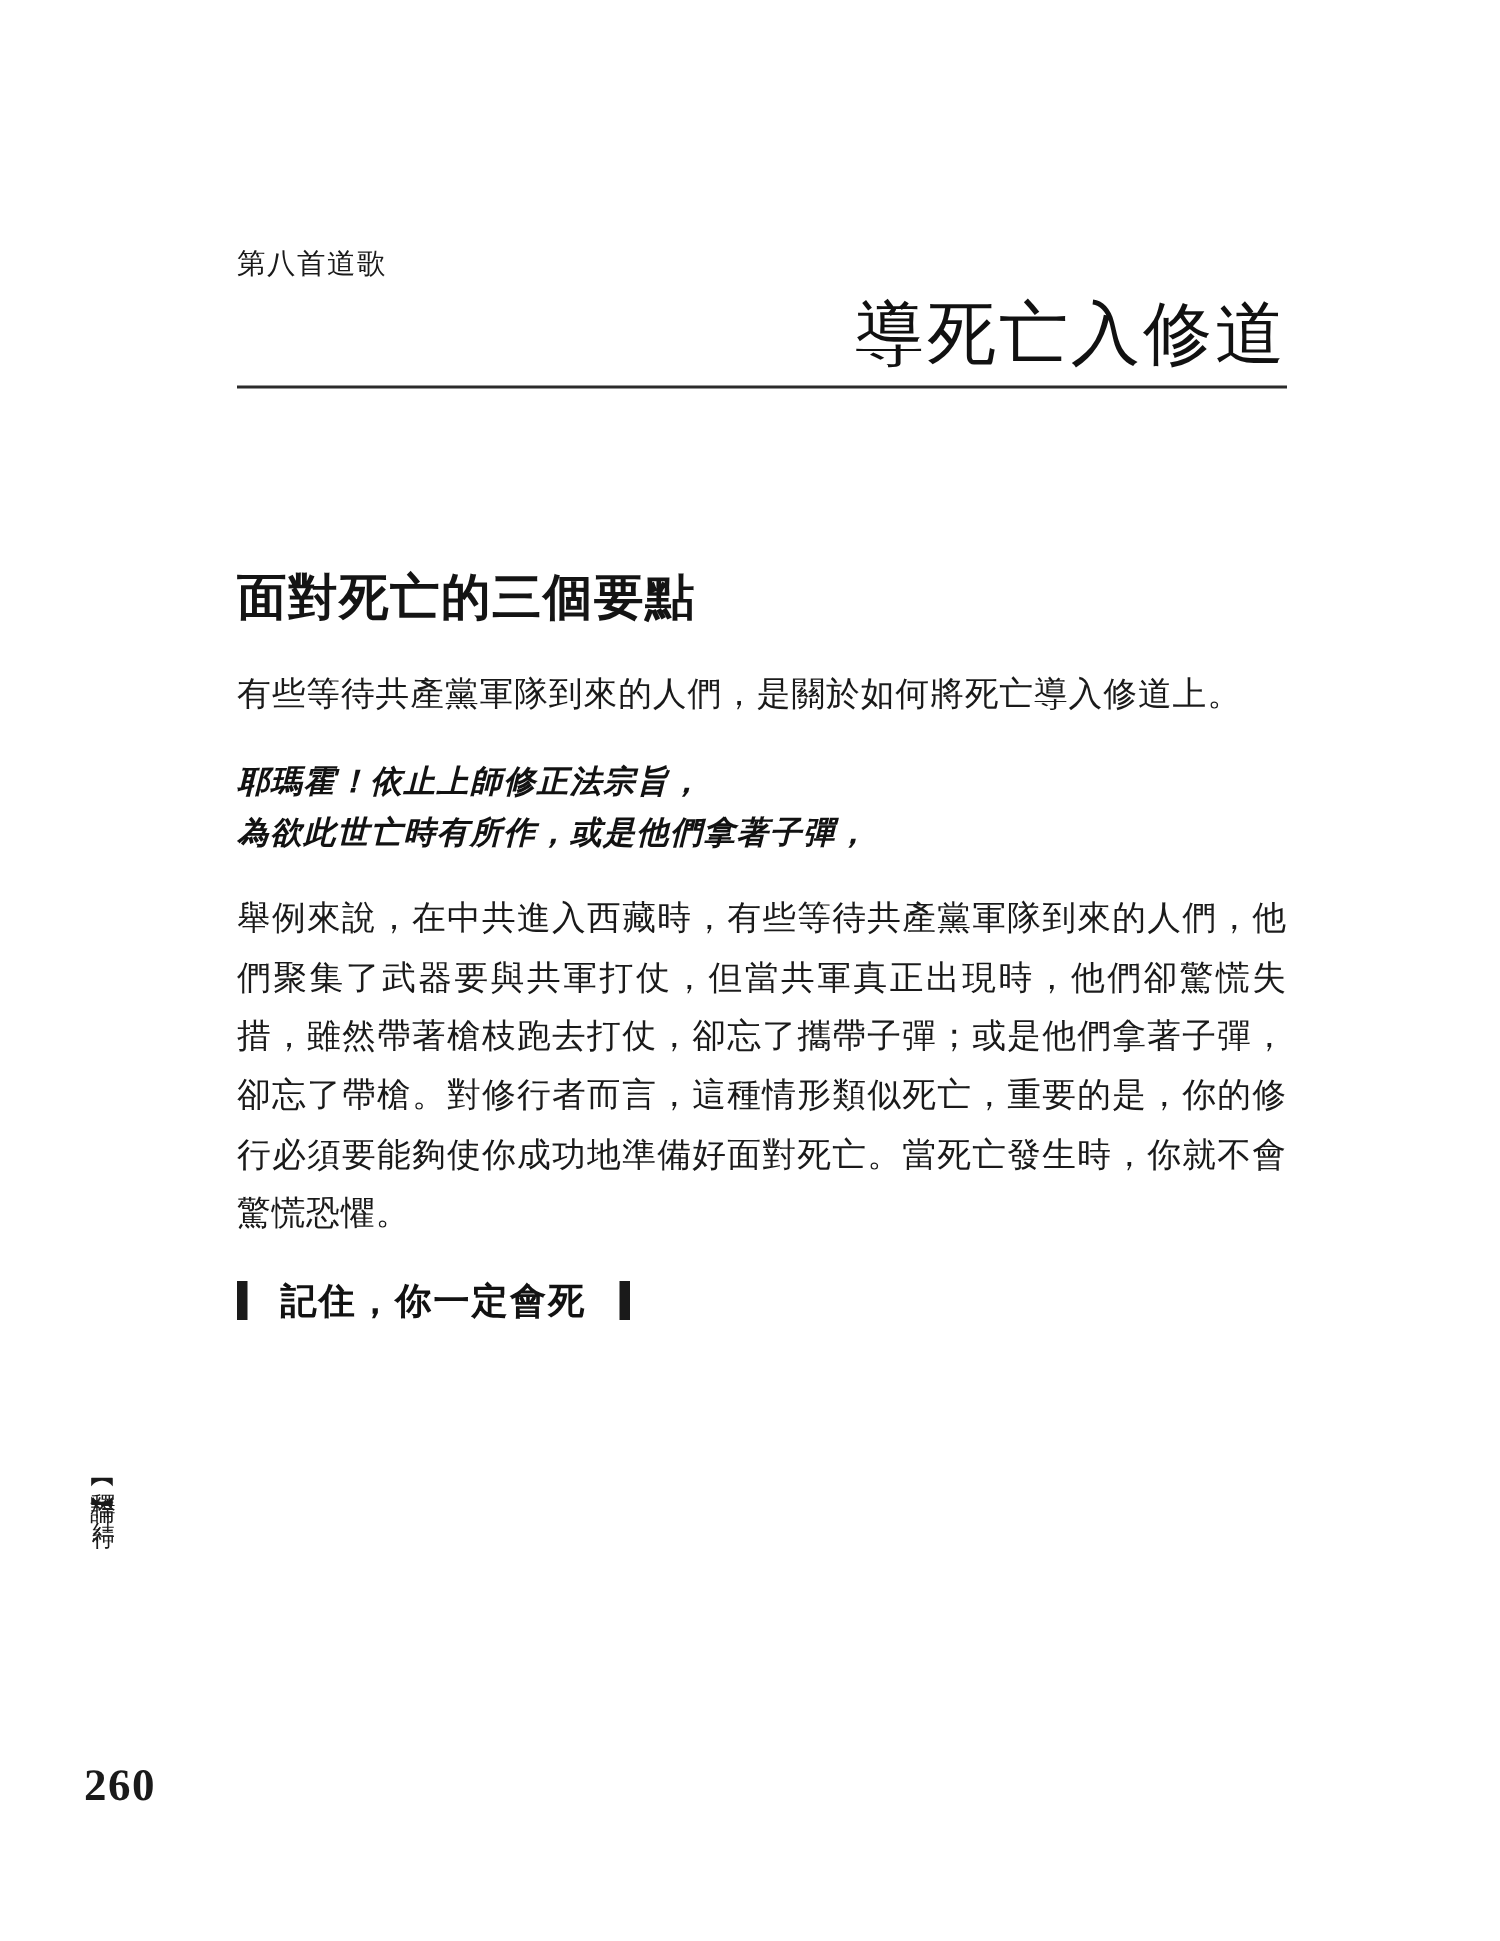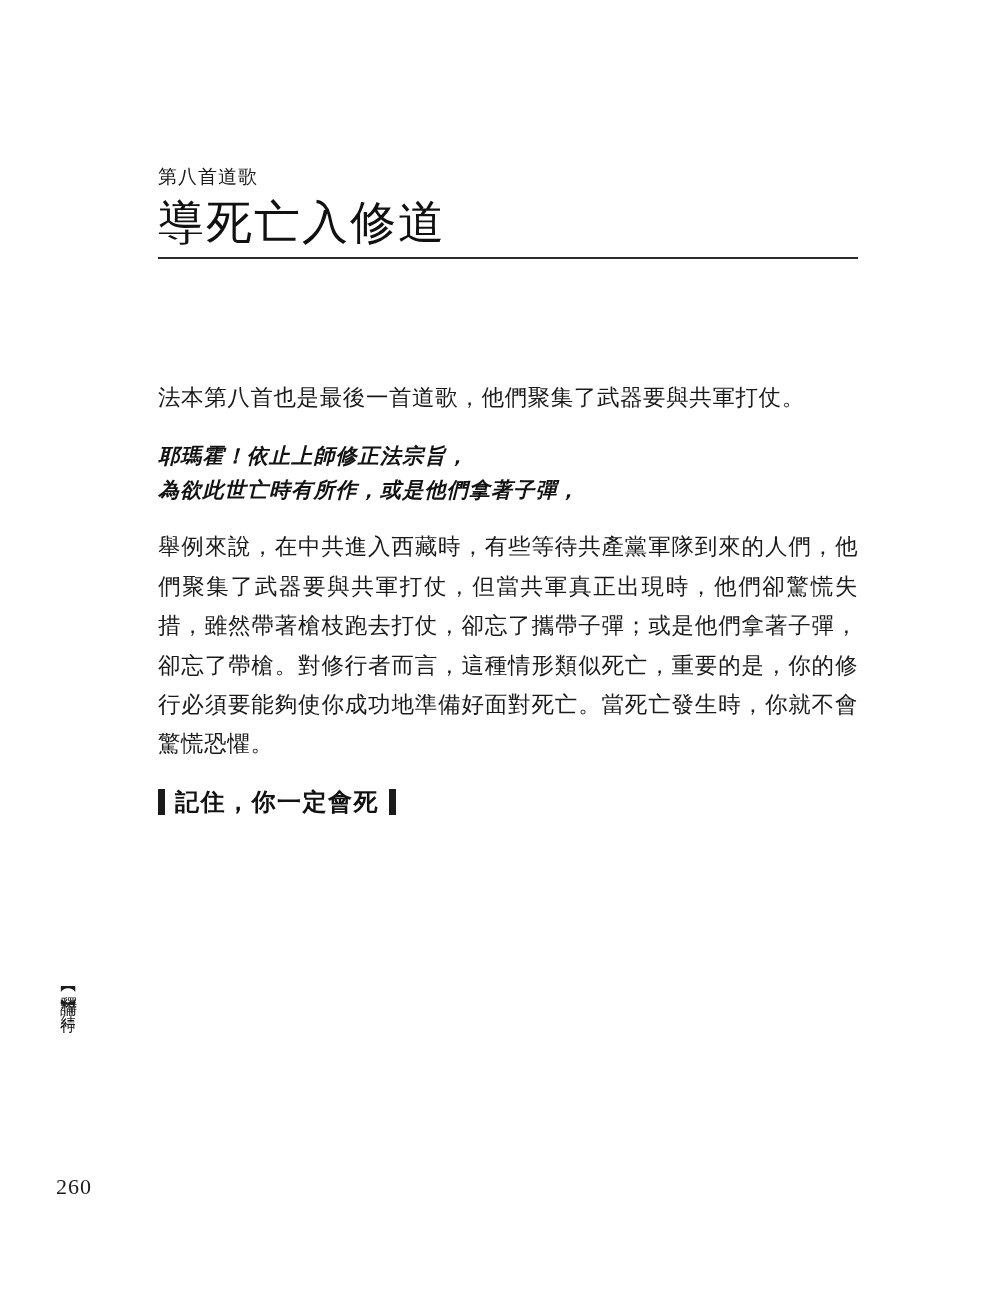--- a/index.html
+++ b/index.html
@@ -33,20 +33,21 @@
     letter-spacing: 1px;
     color: #1a1a1a;
     line-height: 1.4;
   }
   .chapter-title {
     font-size: 46px;
     line-height: 1.15;
     letter-spacing: 2px;
     margin-top: 6px;
     color: #111111;
+    text-align: right;
   }
   .header-rule {
     position: absolute;
     left: 158px;
     top: 257px;
     width: 700px;
     height: 2px;
     background: #2b2b2b;
   }
 
@@ -87,21 +88,21 @@
   }
   p.verse .vline { display: block; }
 
   .subheading {
     font-size: 24px;
     font-weight: bold;
     letter-spacing: 1.5px;
     margin: 4px 0 20px 0;
     display: flex;
     align-items: center;
-    gap: 10px;
+    gap: 22px;
     color: #121212;
     font-family: "DejaVu Serif", "Liberation Serif", serif;
   }
   .bar {
     display: inline-block;
     width: 7px;
     height: 26px;
     background: #1a1a1a;
   }
 
@@ -130,41 +131,43 @@
     font-size: 15px;
     letter-spacing: 4px;
     margin-top: 10px;
   }
 
   
   .folio {
     position: absolute;
     left: 56px;
     top: 1174px;
-    font-size: 22px;
+    font-size: 30px;
     letter-spacing: 1px;
     color: #1a1a1a;
     font-family: "Liberation Serif", serif;
+    font-weight: bold;
   }
 </style>
 </head>
 <body>
 
 <div class="page">
 
   <div class="header">
     <div class="chapter-kicker">第八首道歌</div>
     <div class="chapter-title">導死亡入修道</div>
   </div>
   <div class="header-rule"></div>
 
   <div class="content">
 
+    <h2 class="section-heading">面對死亡的三個要點</h2>
 
-    <p class="body">法本第八首也是最後一首道歌，他們聚集了武器要與共軍打仗。</p>
+    <p class="body">有些等待共產黨軍隊到來的人們，是關於如何將死亡導入修道上。</p>
 
     <p class="verse">
       <span class="vline">耶瑪霍！依止上師修正法宗旨，</span>
       <span class="vline">為欲此世亡時有所作，或是他們拿著子彈，</span>
     </p>
 
 
     <p class="body">舉例來說，在中共進入西藏時，有些等待共產黨軍隊到來的人們，他們聚集了武器要與共軍打仗，但當共軍真正出現時，他們卻驚慌失措，雖然帶著槍枝跑去打仗，卻忘了攜帶子彈；或是他們拿著子彈，卻忘了帶槍。對修行者而言，這種情形類似死亡，重要的是，你的修行必須要能夠使你成功地準備好面對死亡。當死亡發生時，你就不會驚慌恐懼。</p>
 
     <div class="subheading">

